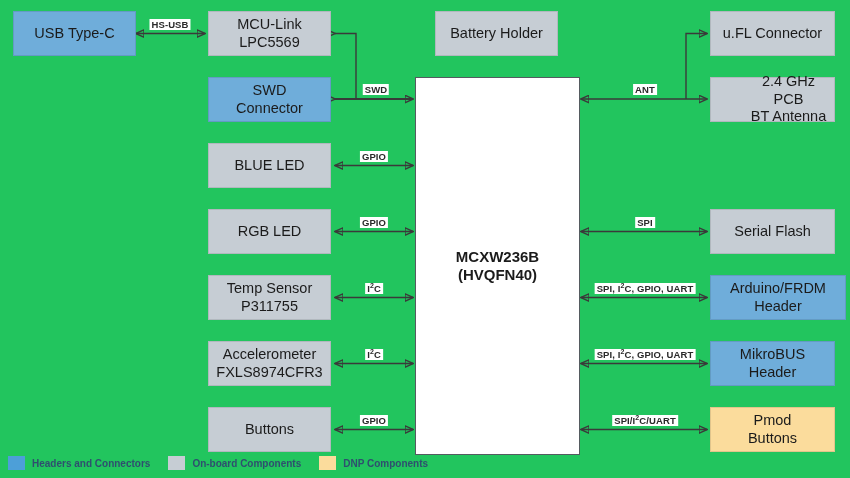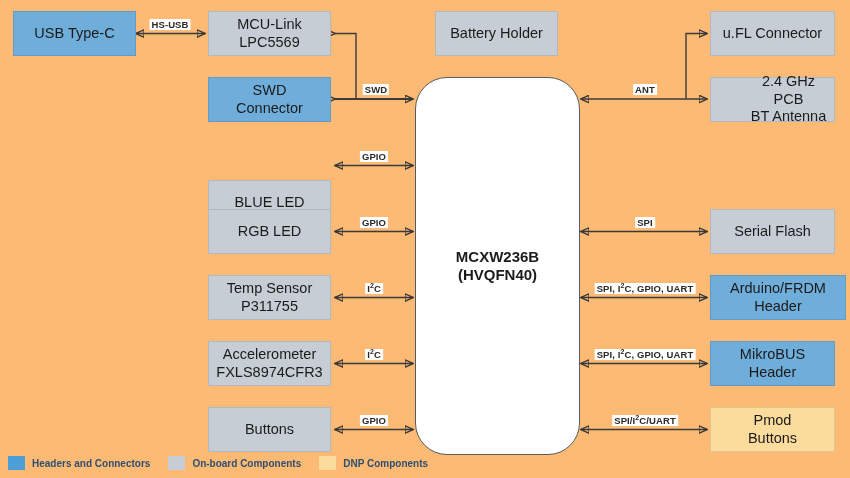--- a/index.html
+++ b/index.html
@@ -9,21 +9,21 @@
     background: #ffffff;
   }
   body {
     font-family: "Liberation Sans", sans-serif;
     color: #1a1a1a;
   }
   #diagram {
     position: relative;
     width: 850px;
     height: 478px;
-    background: #fdba74;
+    background: #22c55e;
     overflow: hidden;
   }
   .blk {
     position: absolute;
     box-sizing: border-box;
     display: flex;
     align-items: center;
     justify-content: center;
     text-align: center;
     font-size: 14.5px;
@@ -150,21 +150,21 @@
   <div class="blk gray" style="left:208px; top:11px; width:123px; height:45px;">
     <span class="t">MCU-Link
 LPC5569</span>
   </div>
 
   <div class="blk blue" style="left:208px; top:77px; width:123px; height:45px;">
     <span class="t">SWD
 Connector</span>
   </div>
 
-  <div class="blk gray" style="left:208px; top:143px; width:123px; height:45px;margin-top:37px;">
+  <div class="blk gray" style="left:208px; top:143px; width:123px; height:45px;">
     <span class="t">BLUE LED</span>
   </div>
 
   <div class="blk gray" style="left:208px; top:209px; width:123px; height:45px;">
     <span class="t">RGB LED</span>
   </div>
 
   <div class="blk gray" style="left:208px; top:275px; width:123px; height:45px;">
     <span class="t">Temp Sensor
 P311755</span>
@@ -176,21 +176,21 @@
   </div>
 
   <div class="blk gray" style="left:208px; top:407px; width:123px; height:45px;">
     <span class="t">Buttons</span>
   </div>
 
   <div class="blk gray" style="left:435px; top:11px; width:123px; height:45px;">
     <span class="t">Battery Holder</span>
   </div>
 
-  <div class="blk white" style="left:415px; top:77px; width:165px; height:378px;border-radius:32px;">
+  <div class="blk white" style="left:415px; top:77px; width:165px; height:378px;">
     <span class="t">MCXW236B
 (HVQFN40)</span>
   </div>
 
   <div class="blk gray" style="left:710px; top:11px; width:125px; height:45px;">
     <span class="t">u.FL Connector</span>
   </div>
 
   <div class="blk gray" style="left:710px; top:77px; width:125px; height:45px;padding-left:36px;">
     <span class="t">2.4 GHz PCB

